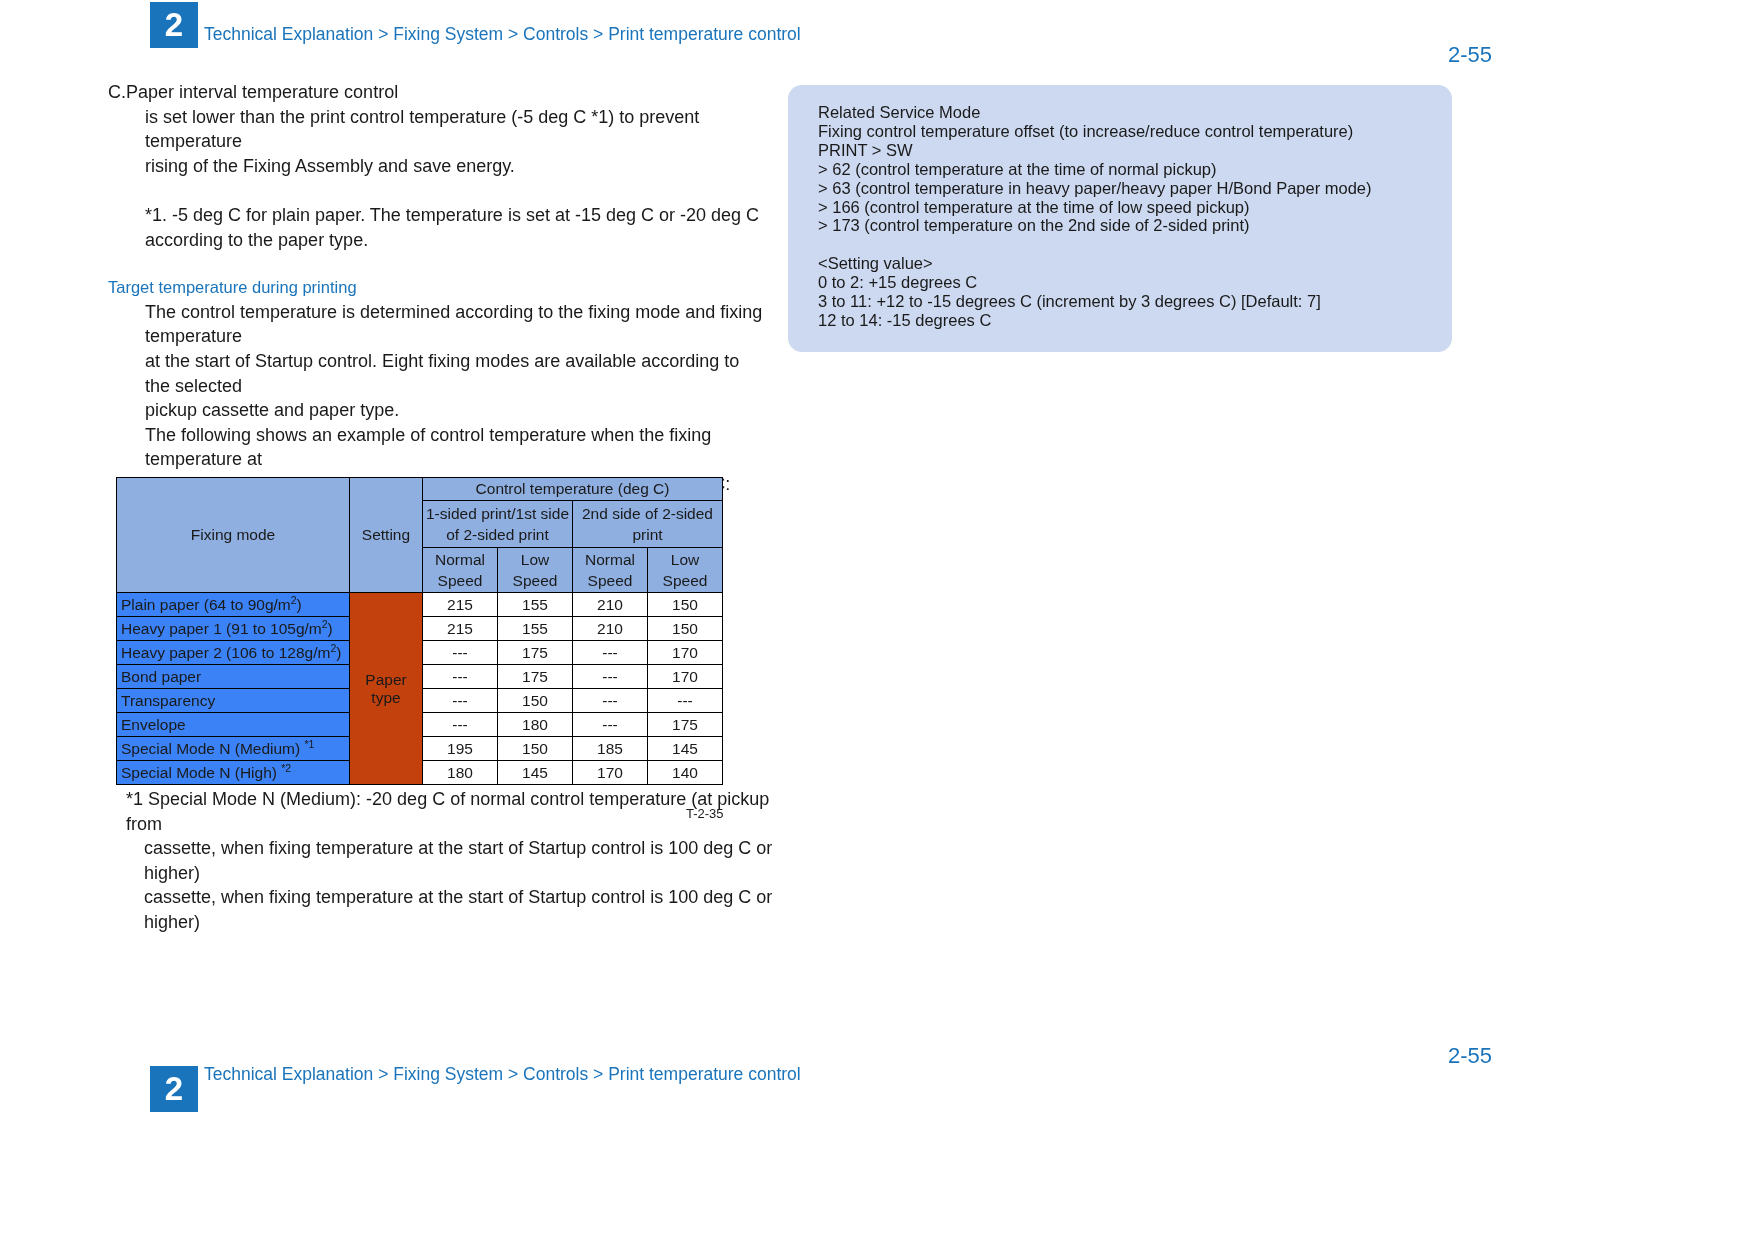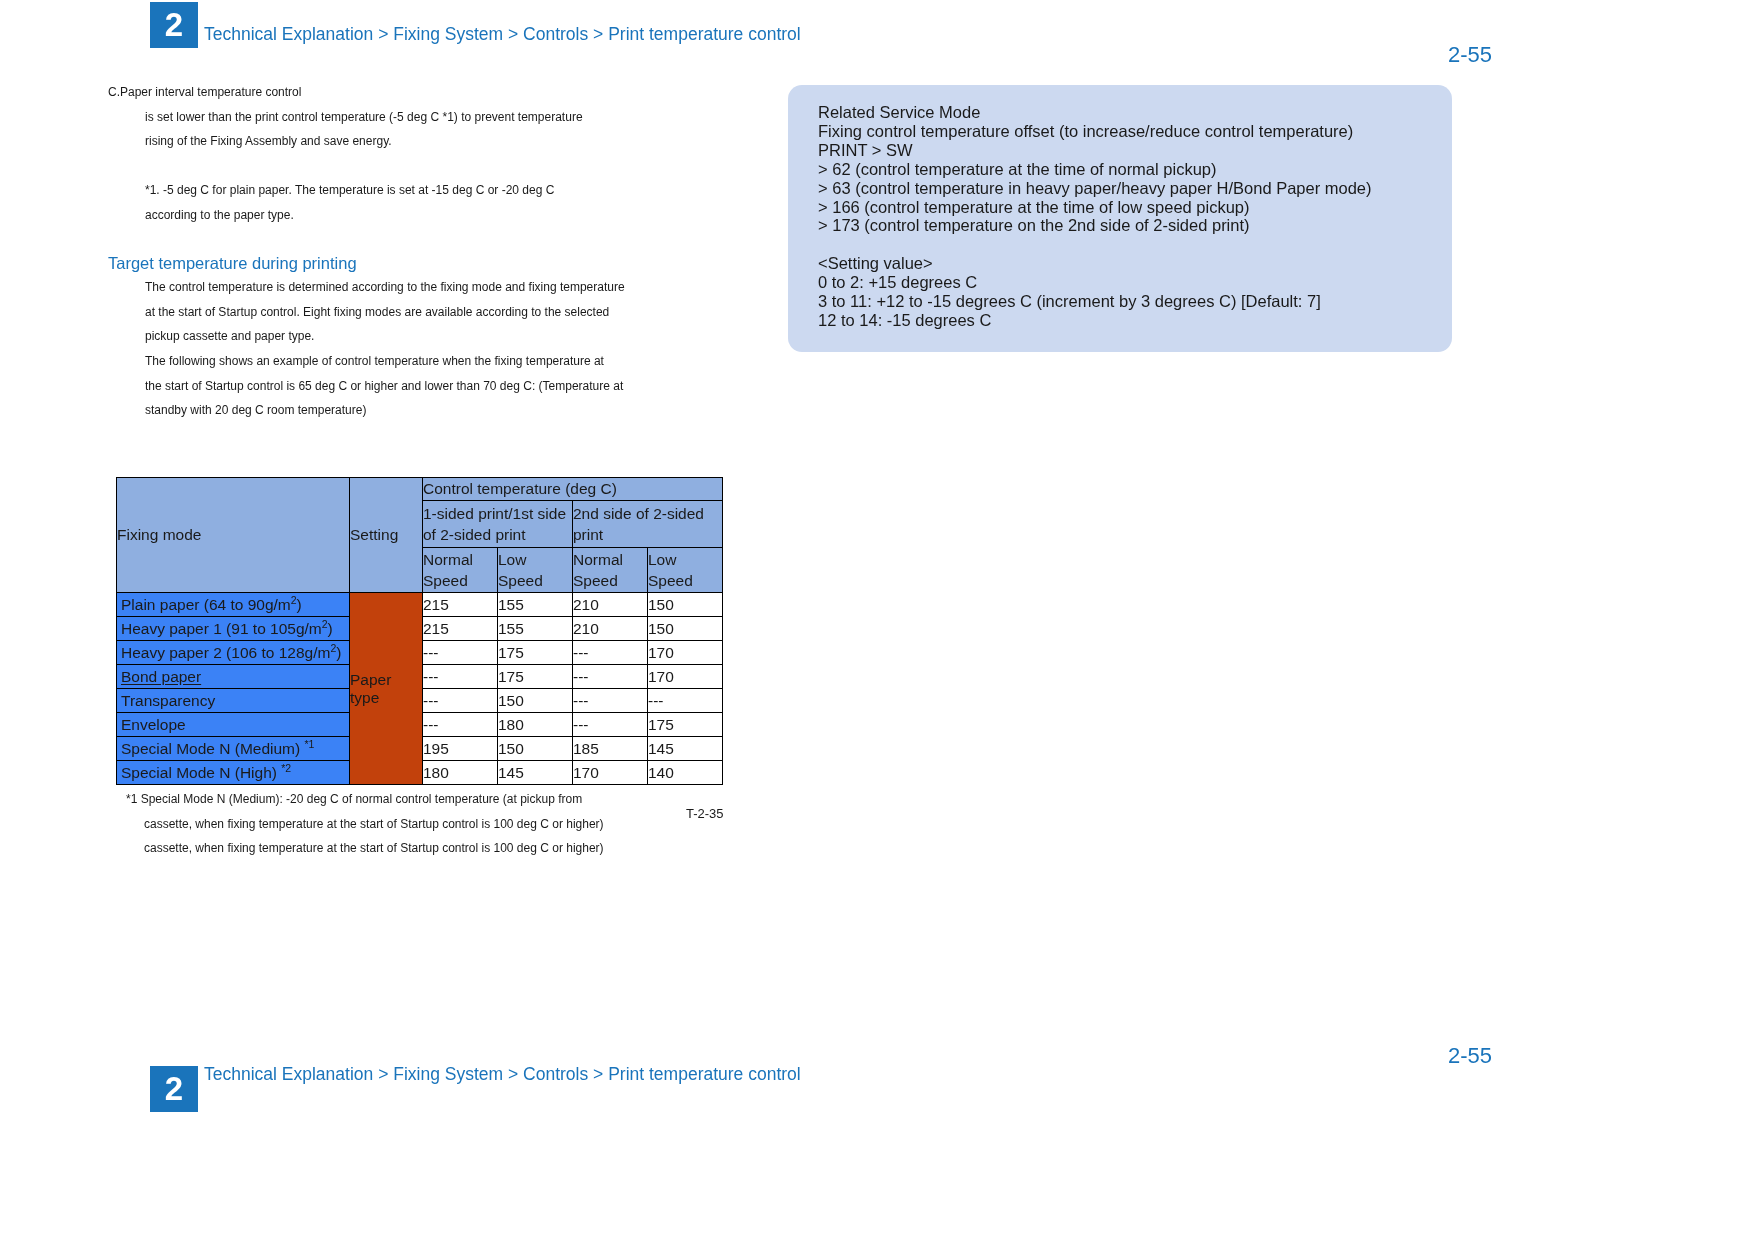--- a/index.html
+++ b/index.html
@@ -84,21 +84,21 @@
   }
 
   
   .left-col {
     position: absolute;
     left: 108px;
     top: 80px;
     width: 660px;
   }
   .para {
-    font-size: 12px;
+    font-size: 18px;
     line-height: 24.6px;
     margin: 0;
     color: #1a1a1a;
   }
   .indent-1 { padding-left: 37px; }
   .blank-line { height: 24.6px; }
   .sec-head {
     font-size: 16.5px;
     line-height: 24.6px;
     color: #1a74bb;
@@ -114,21 +114,21 @@
   }
   table.temp-table {
     border-collapse: collapse;
     font-size: 15.5px;
     color: #1a1a1a;
   }
   table.temp-table td, table.temp-table th {
     border: 1px solid #000000;
     font-weight: normal;
     padding: 0;
-    text-align: left;
+    text-align: center;
     vertical-align: middle;
   }
   .hdr-cell { background: #8fafe0; }
   .mode-cell {
     background: #3b82f6;
     text-align: left !important;
     padding-left: 4px !important;
     white-space: nowrap;
   }
   .val-cell { background: #ffffff; }
@@ -253,21 +253,21 @@
         <td class="val-cell">150</td>
       </tr>
       <tr>
         <td class="mode-cell" style="height:23px;"><span>Heavy paper 2 (106 to 128g/m</span><sup>2</sup><span>)</span><span class="sup-note"></span></td>
         <td class="val-cell">---</td>
         <td class="val-cell">175</td>
         <td class="val-cell">---</td>
         <td class="val-cell">170</td>
       </tr>
       <tr>
-        <td class="mode-cell" style="height:23px;text-decoration:underline;"><span>Bond paper</span><sup></sup><span></span><span class="sup-note"></span></td>
+        <td class="mode-cell" style="height:23px;"><span>Bond paper</span><sup></sup><span></span><span class="sup-note"></span></td>
         <td class="val-cell">---</td>
         <td class="val-cell">175</td>
         <td class="val-cell">---</td>
         <td class="val-cell">170</td>
       </tr>
       <tr>
         <td class="mode-cell" style="height:23px;"><span>Transparency</span><sup></sup><span></span><span class="sup-note"></span></td>
         <td class="val-cell">---</td>
         <td class="val-cell">150</td>
         <td class="val-cell">---</td>

